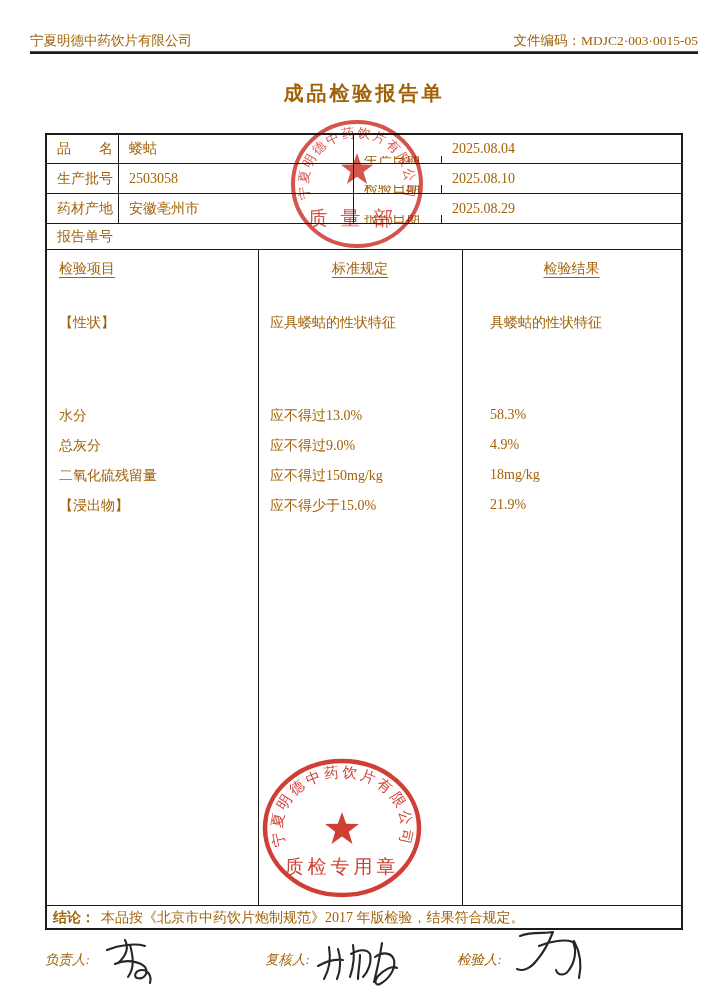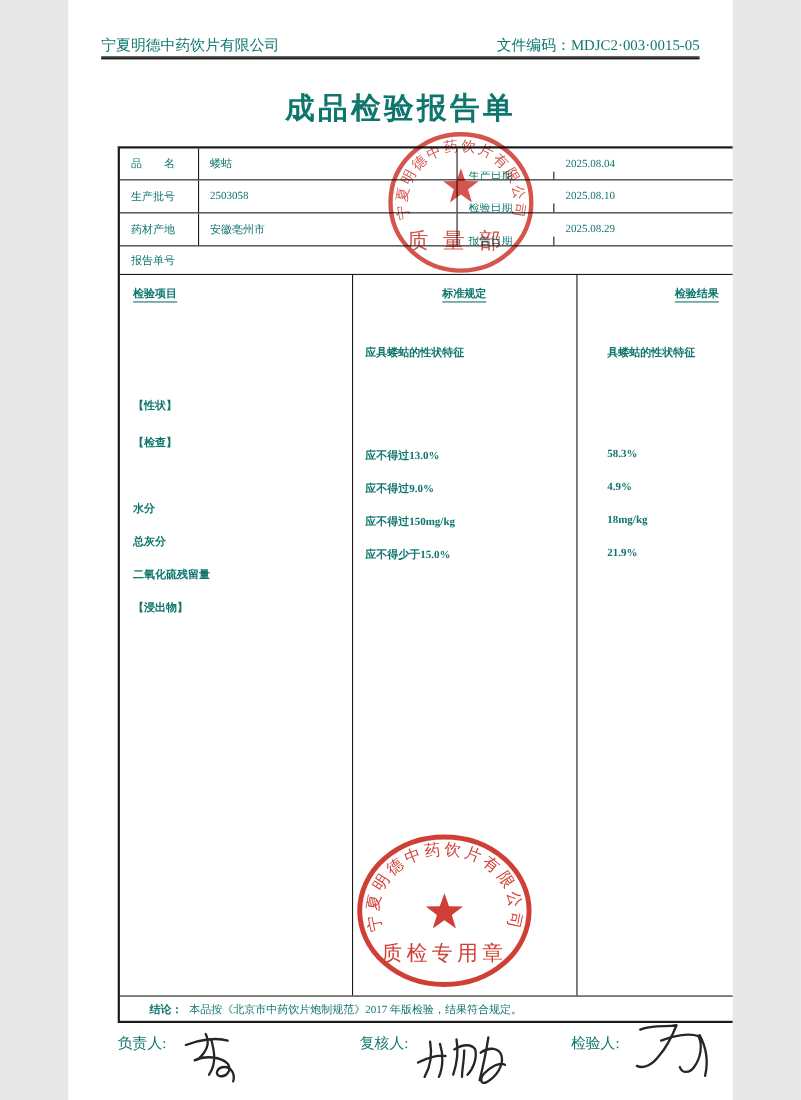--- a/index.html
+++ b/index.html
@@ -1,58 +1,58 @@
 <!DOCTYPE html>
 <html><head>
 <meta charset="utf-8">
 <style>
   html,body{margin:0;padding:0;background:#e8e8e8;}
   #page{
-    position:relative;width:604px;height:1000px;background:#ffffff;
-    font-family:"Liberation Serif","DejaVu Serif",serif;color:#0f766e;
+    position:relative;width:728px;height:1000px;background:#ffffff;
+    font-family:"Liberation Serif","DejaVu Serif",serif;color:#a16207;
     overflow:hidden;margin:0 auto;
   }
   
   .letterhead{position:absolute;left:30px;right:30px;top:30px;height:20px;
     display:flex;justify-content:space-between;align-items:flex-end;font-size:13.5px;}
   .head-rule{position:absolute;left:30px;right:30px;top:51px;height:0;
     border-top:1px solid #555;border-bottom:2px solid #1b1b1b;}
   .doc-title{position:absolute;left:0;right:0;top:80px;text-align:center;
-    font-size:27px;font-weight:bold;letter-spacing:3px;}
+    font-size:20px;font-weight:bold;letter-spacing:3px;}
   
   .doc-table{position:absolute;left:45px;top:133px;width:638px;height:797px;
-    border:2px solid #1b1b1b;box-sizing:border-box;font-size:10px;}
+    border:2px solid #1b1b1b;box-sizing:border-box;font-size:14px;}
   .info-row{display:flex;border-bottom:1.5px solid #1b1b1b;box-sizing:border-box;}
   .cell{display:flex;align-items:center;padding-left:10px;box-sizing:border-box;
     border-right:1.5px solid #1b1b1b;overflow:hidden;white-space:nowrap;}
   .cell:last-child{border-right:none;}
   .w72{width:72px;}
   .w235{width:235px;}
   .w88{width:88px;margin-top:21px;}
   .w307{width:307px;align-items:center;}
   .grow{flex:1;}
   
-  .inspect{position:relative;width:100%;height:655px;box-sizing:border-box;font-weight:bold;}
+  .inspect{position:relative;width:100%;height:655px;box-sizing:border-box;}
   .vline{position:absolute;top:0;bottom:0;width:0;border-left:1.5px solid #1b1b1b;}
   .vl1{left:211px;} .vl2{left:415px;}
   .ihead{position:absolute;top:10px;height:20px;}
   .ihead span{text-decoration:underline;text-underline-offset:4px;}
   .ih1{left:12px;}
   .ih2{left:211px;width:204px;text-align:center;}
   .ih3{left:415px;right:0;text-align:center;}
   .iline{position:absolute;left:0;right:0;height:18px;}
   .iline span{position:absolute;white-space:nowrap;}
-  .ic1{left:12px;margin-top:48px;} .ic2{left:223px;} .ic3{left:427px;margin-left:16px;}
+  .ic1{left:12px;} .ic2{left:223px;} .ic3{left:427px;margin-left:16px;}
   
   .conclusion-row{border-top:1.5px solid #1b1b1b;height:25px;display:flex;
-    align-items:center;padding-left:27px;box-sizing:border-box;white-space:nowrap;}
+    align-items:center;padding-left:6px;box-sizing:border-box;white-space:nowrap;}
   .conclusion-row b{margin-right:6px;}
   
   .signers{position:absolute;left:45px;right:45px;top:936px;height:22px;font-size:13.5px;}
-  .signers .slabel{position:absolute;top:4px;}
+  .signers .slabel{position:absolute;top:15px;font-style:italic;}
   .sig{position:absolute;pointer-events:none;}
   .sig path{fill:none;stroke:#262626;stroke-width:2.1;stroke-linecap:round;stroke-linejoin:round;}
   
   .stamp{position:absolute;mix-blend-mode:multiply;pointer-events:none;}
   .stamp-top{left:276px;top:106px;opacity:.82;}
   .stamp-bottom{left:228px;top:738px;opacity:.92;}
 </style>
 </head>
 <body>
 
@@ -124,25 +124,20 @@
       <div class="vline vl2"></div>
 
       <div class="ihead ih1"><span>检验项目</span></div>
       <div class="ihead ih3"><span>检验结果</span></div>
       <div class="ihead ih2"><span>标准规定</span></div>
 
       <div class="iline" style="top:64px">
         <span class="ic1">【性状】</span>
         <span class="ic2">应具蝼蛄的性状特征</span>
         <span class="ic3">具蝼蛄的性状特征</span>
-      </div>
-      <div class="iline" style="top:97px">
-        <span class="ic1">【检查】</span>
-        <span class="ic2"></span>
-        <span class="ic3"></span>
       </div>
       <div class="iline" style="top:157px">
         <span class="ic1">水分</span>
         <span class="ic2">应不得过13.0%</span>
         <span class="ic3">58.3%</span>
       </div>
       <div class="iline" style="top:187px">
         <span class="ic1">总灰分</span>
         <span class="ic2">应不得过9.0%</span>
         <span class="ic3">4.9%</span>

